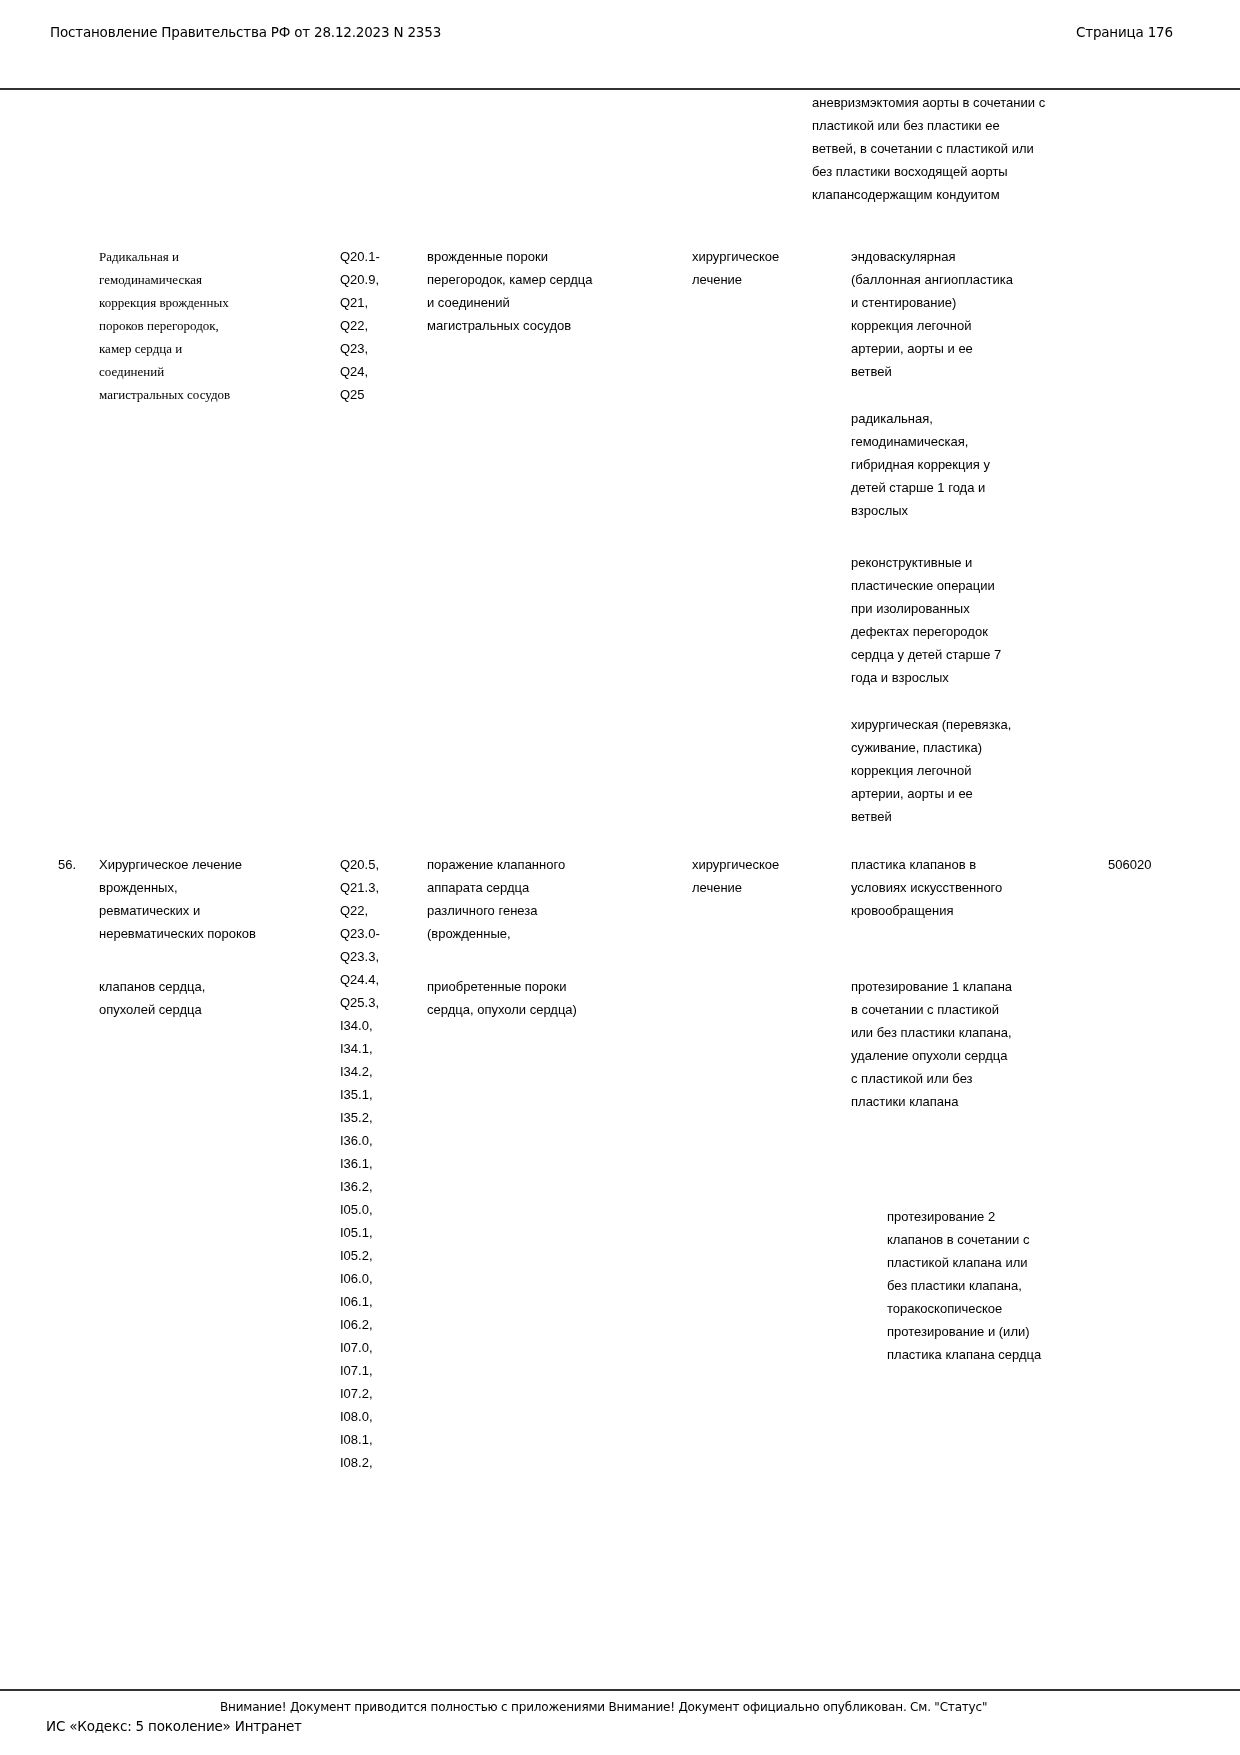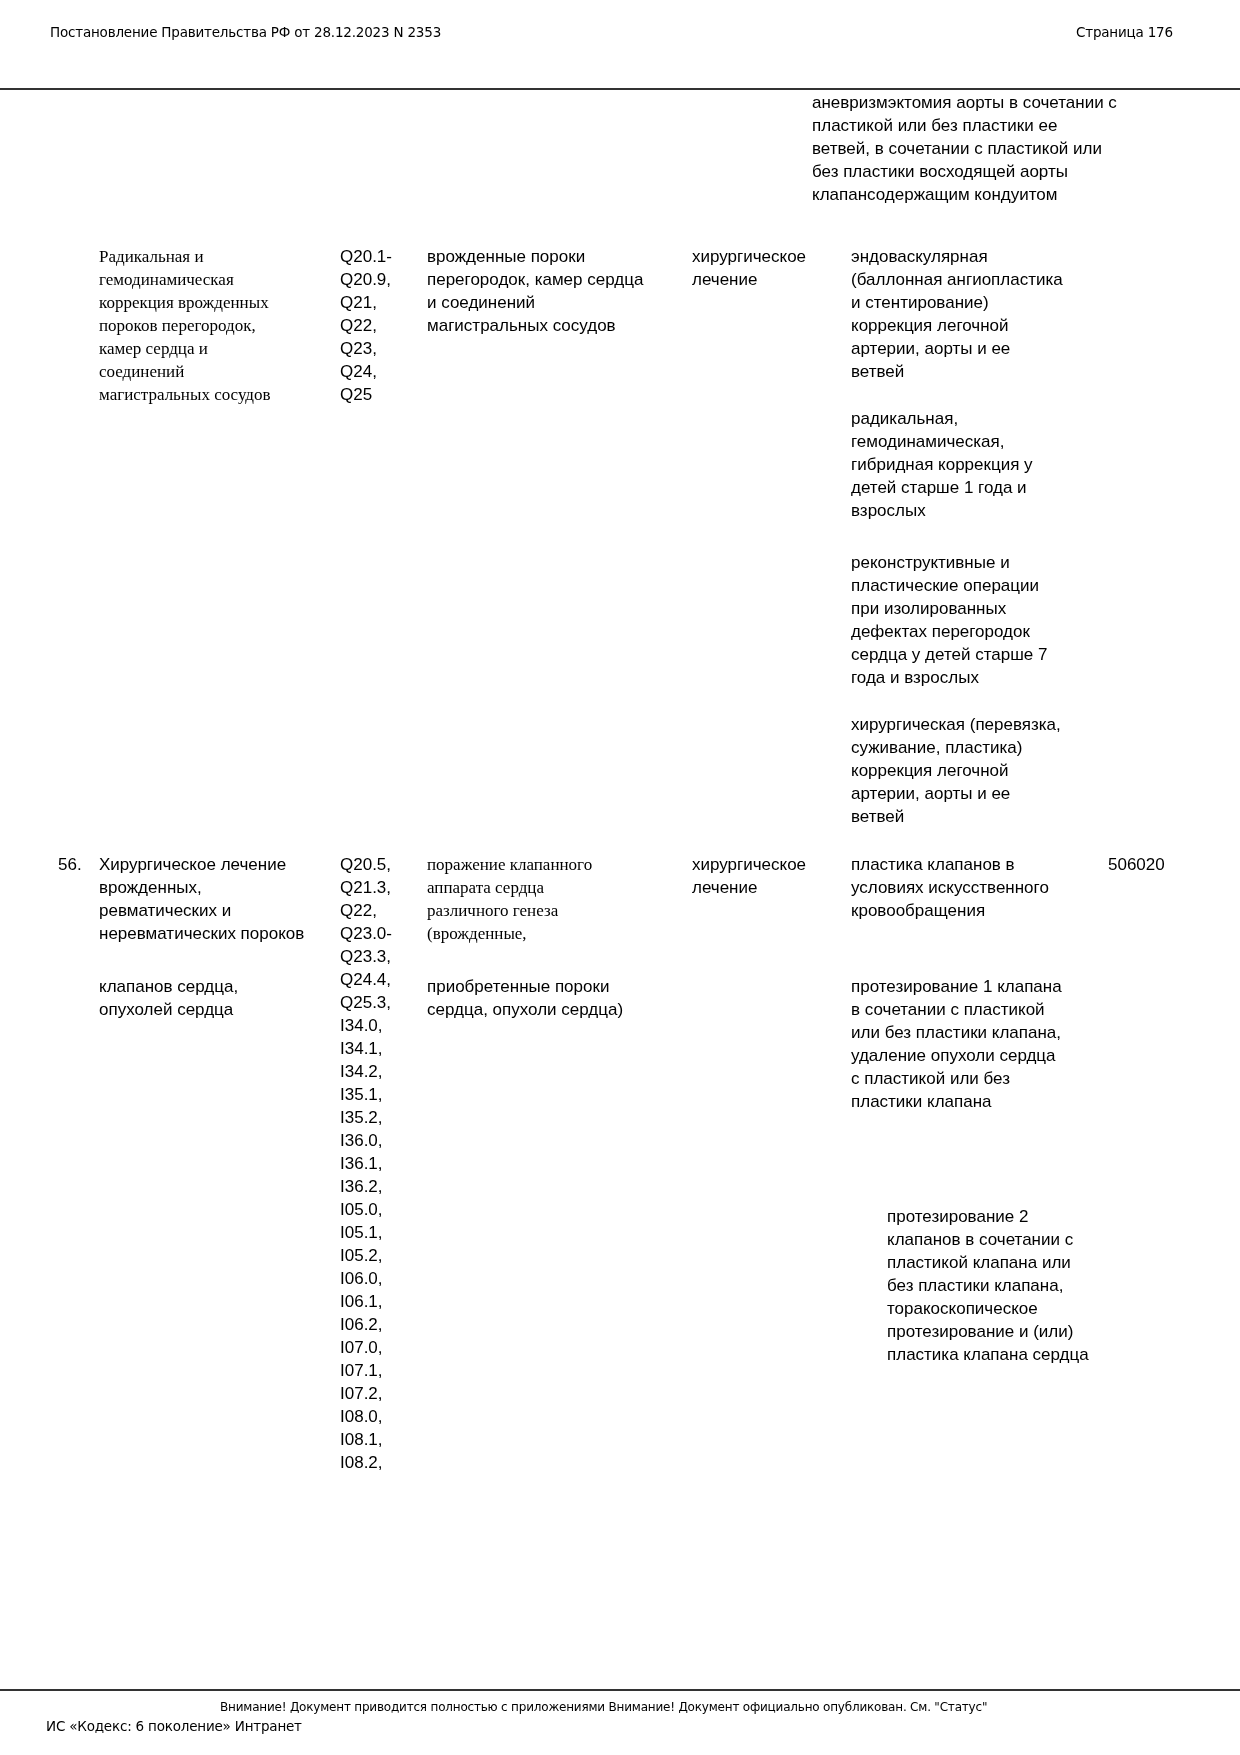--- a/index.html
+++ b/index.html
@@ -4,21 +4,21 @@
   <style>
     html, body { margin: 0; padding: 0; background: #ffffff; }
     body { width: 1240px; height: 1755px; position: relative; overflow: hidden; color: #000; }
     .hdr { position: absolute; left: 50px; top: 24px; width: 1000px; font-family: "DejaVu Sans", sans-serif; font-size: 13.5px; line-height: 16.5px; letter-spacing: -0.2px; }
     .hdr .sub { }
     .pagenum { position: absolute; left: 1076px; top: 24px; font-family: "DejaVu Sans", sans-serif; font-size: 13.5px; line-height: 16.5px; letter-spacing: -0.2px; }
     .rule-top { position: absolute; left: 0; top: 88px; width: 1240px; height: 0; border-top: 2px solid #333; }
     .rule-bot { position: absolute; left: 0; top: 1689px; width: 1240px; height: 0; border-top: 2px solid #333; }
     .ftr1 { position: absolute; left: 220px; top: 1700px; font-family: "DejaVu Sans", sans-serif; font-size: 12px; letter-spacing: -0.2px; }
     .ftr2 { position: absolute; left: 46px; top: 1718px; font-family: "DejaVu Sans", sans-serif; font-size: 13.5px; letter-spacing: -0.2px; }
-    .t { position: absolute; font-family: "Liberation Sans", sans-serif; font-size: 17px; line-height: 23px; white-space: pre-line; }
+    .t { position: absolute; font-family: "Liberation Sans", sans-serif; font-size: 13px; line-height: 23px; white-space: pre-line; }
     .c-num { left: 58px; }
     .c-name { left: 99px; width: 230px; }
     .c-code { left: 340px; width: 70px; }
     .c-diag { left: 427px; width: 250px; }
     .c-type { left: 692px; width: 150px; }
     .c-meth { left: 851px; width: 250px; }
     .c-meth-wide { left: 812px; width: 370px; }
     .c-cost { left: 1108px; }
   </style>
 </head>
@@ -109,21 +109,21 @@
 I05.2,
 I06.0,
 I06.1,
 I06.2,
 I07.0,
 I07.1,
 I07.2,
 I08.0,
 I08.1,
 I08.2,</div>
-  <div class="t c-diag" style="top:853px;font-family:Liberation Serif, serif;">поражение клапанного
+  <div class="t c-diag" style="top:853px;">поражение клапанного
 аппарата сердца
 различного генеза
 (врожденные,</div>
   <div class="t c-diag" style="top:975px;">приобретенные пороки
 сердца, опухоли сердца)</div>
   <div class="t c-type" style="top:853px;">хирургическое
 лечение</div>
   <div class="t c-meth" style="top:853px;">пластика клапанов в
 условиях искусственного
 кровообращения</div>
@@ -138,13 +138,13 @@
 пластикой клапана или
 без пластики клапана,
 торакоскопическое
 протезирование и (или)
 пластика клапана сердца</div>
   <div class="t c-cost" style="top:853px;">506020</div>
 </div>
 
 <div class="rule-bot"></div>
 <div class="ftr1">Внимание! Документ приводится полностью с приложениями Внимание! Документ официально опубликован. См.  "Статус"</div>
-<div class="ftr2">ИС «Кодекс: 6 поколение» Интранет</div>
+<div class="ftr2">ИС «Кодекс: 5 поколение» Интранет</div>
 
 </body></html>

